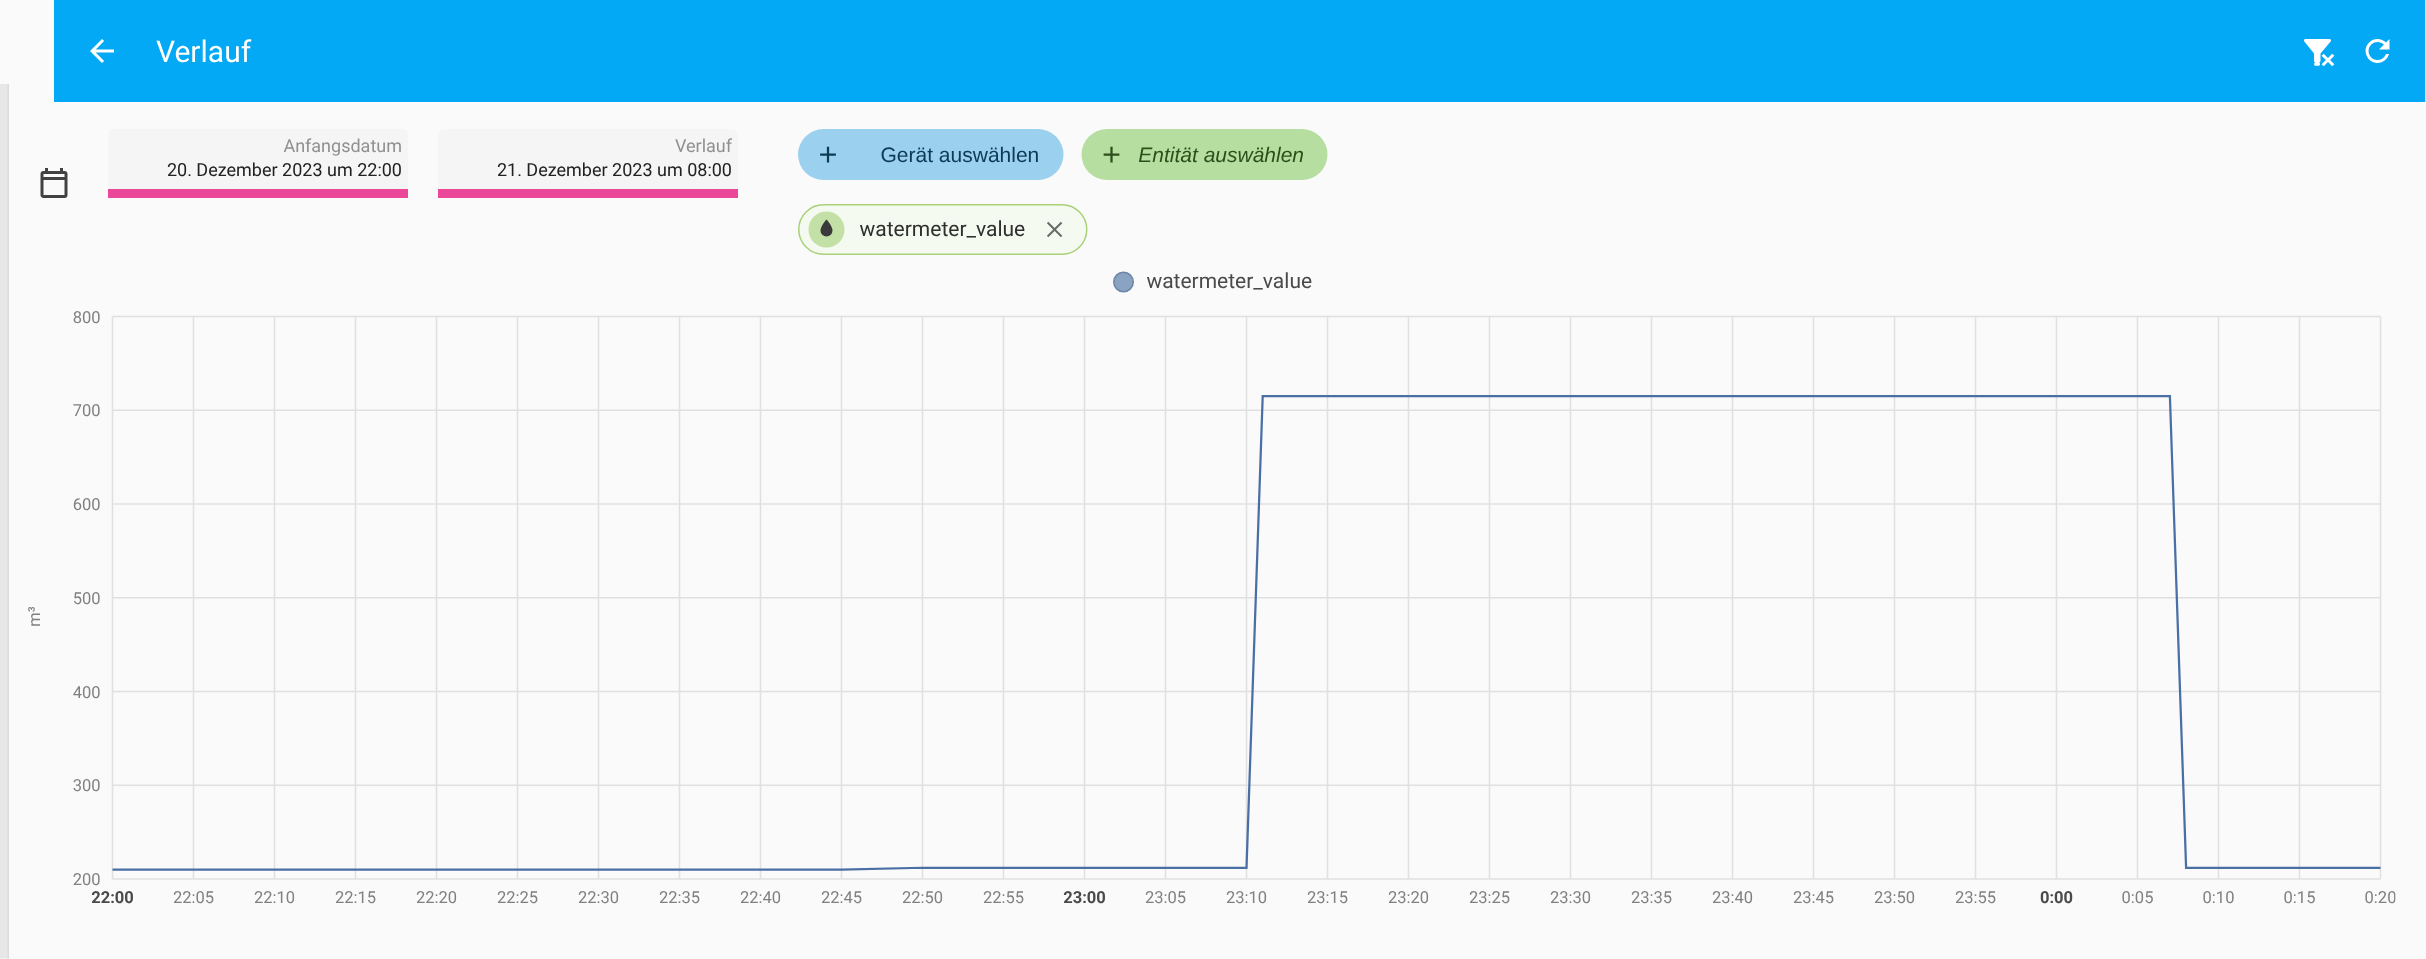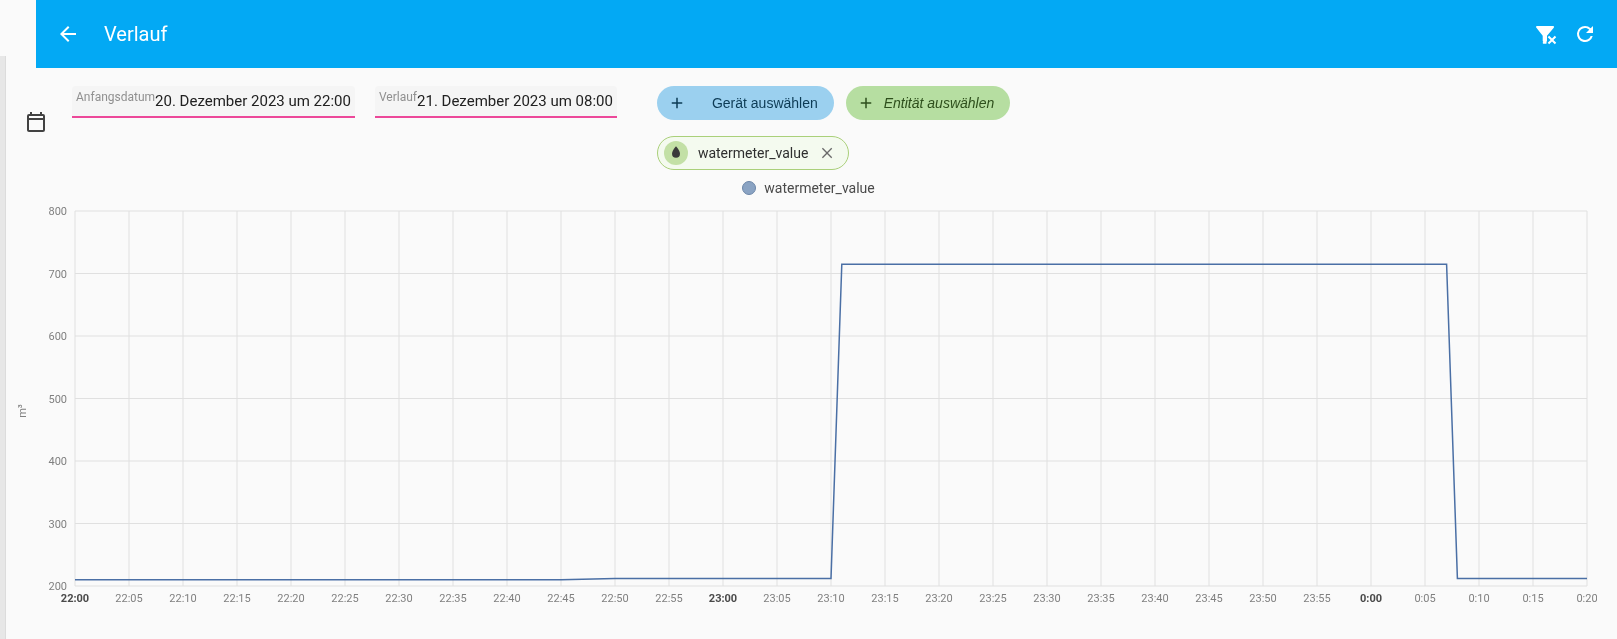--- a/index.html
+++ b/index.html
@@ -26,23 +26,23 @@
   .appbar .spacer{flex:1;}
   .icon-btn{width:40px;height:40px;border-radius:50%;display:flex;align-items:center;justify-content:center;cursor:pointer;}
   .icon-btn svg{width:24px;height:24px;fill:#fff;}
 
   .sidebar-stub{position:absolute;top:56px;left:0;width:6px;height:583px;background:#e7e7e7;border-right:1px solid #dcdcdc;}
 
   .filters{display:flex;align-items:flex-start;gap:20px;padding:18px 20px 0 20px;}
   .cal-icon{width:32px;height:32px;display:flex;align-items:center;justify-content:center;margin-top:20px;}
   .cal-icon svg{width:24px;height:24px;fill:#424242;}
 
-  .date-field{display:flex;flex-direction:row;min-width:200px;border-bottom:2px solid #ec4899;padding:4px 4px 6px 4px;background:#f5f5f5;border-radius:4px 4px 0 0;}
+  .date-field{display:flex;flex-direction:column;min-width:200px;border-bottom:6px solid #ec4899;padding:4px 4px 6px 4px;background:#f5f5f5;border-radius:4px 4px 0 0;align-items:flex-end;}
   .date-field .lbl{font-size:12px;color:var(--text-label);}
-  .date-field .val{font-size:15px;color:var(--text);margin-top:2px;}
+  .date-field .val{font-size:12px;color:var(--text);margin-top:2px;}
 
   .chips-col{display:flex;flex-direction:column;gap:16px;margin-left:20px;}
   .chips-row{display:flex;gap:12px;flex-wrap:wrap;}
   .chip{display:inline-flex;align-items:center;gap:8px;height:34px;padding:0 16px 0 10px;border-radius:17px;font-size:14px;cursor:pointer;border:none;}
   .chip .plus{width:20px;height:20px;border-radius:50%;display:flex;align-items:center;justify-content:center;}
   .chip .plus svg{width:18px;height:18px;}
   .chip.orange{background:var(--chip-orange-bg);color:var(--chip-orange-fg);}
   .chip.orange .plus svg{fill:var(--chip-orange-fg);}
   .chip.blue{background:var(--chip-blue-bg);color:var(--chip-blue-fg);gap:25px;}
   .chip.blue .plus svg{fill:var(--chip-blue-fg);}

